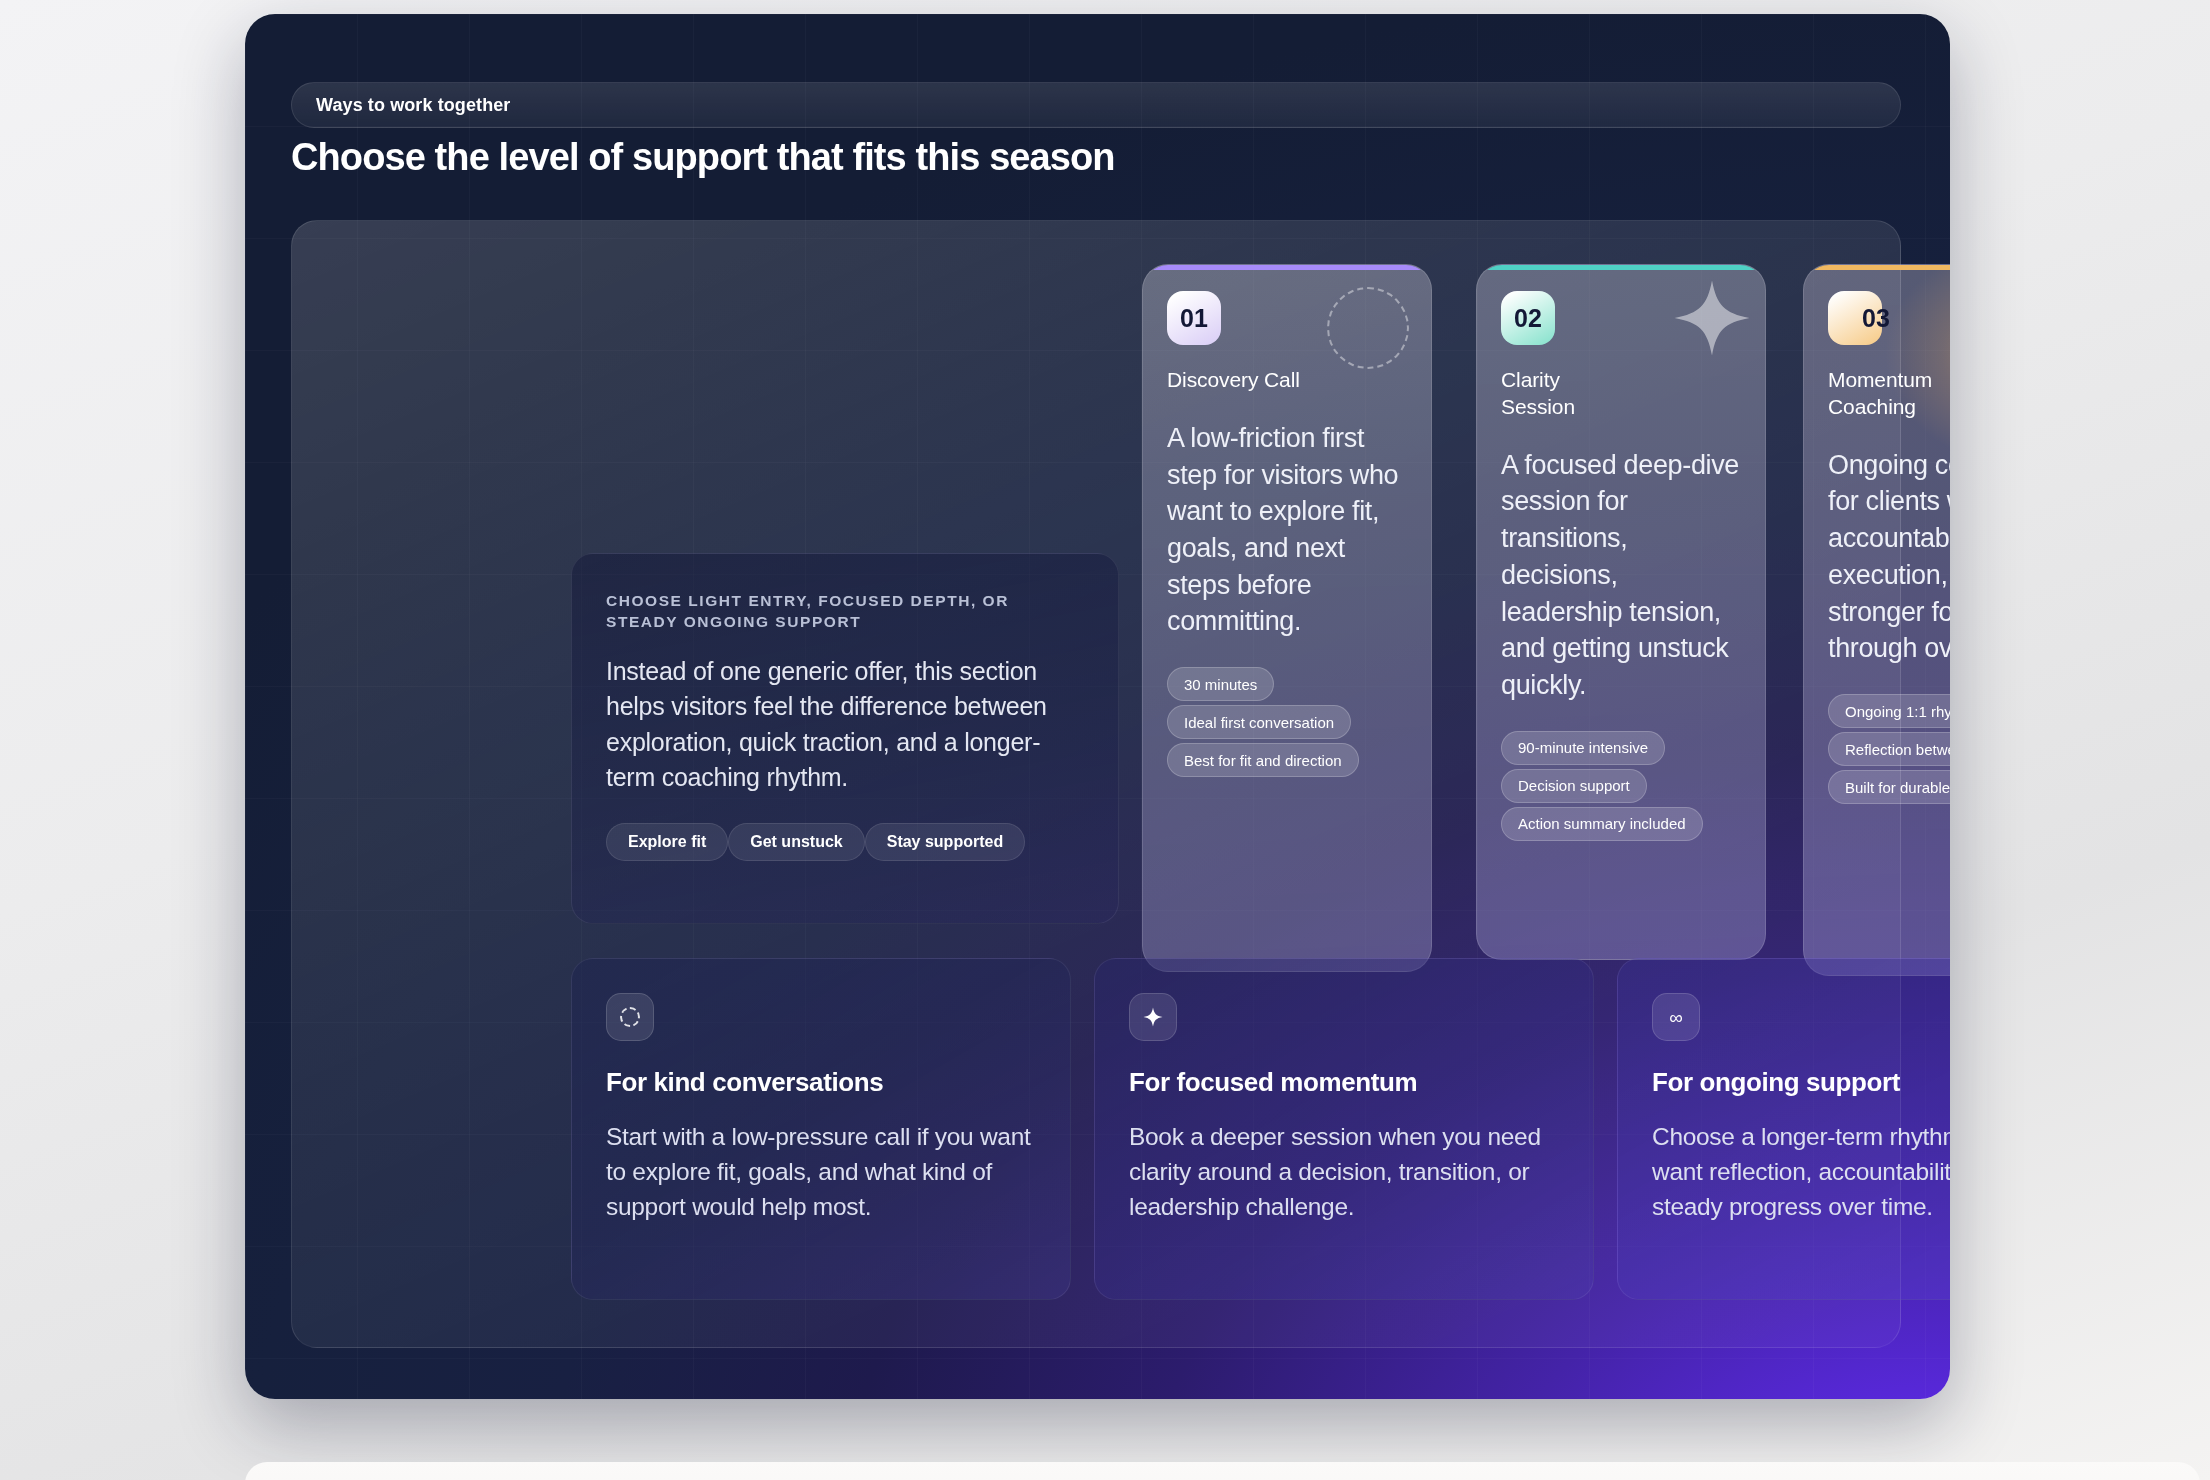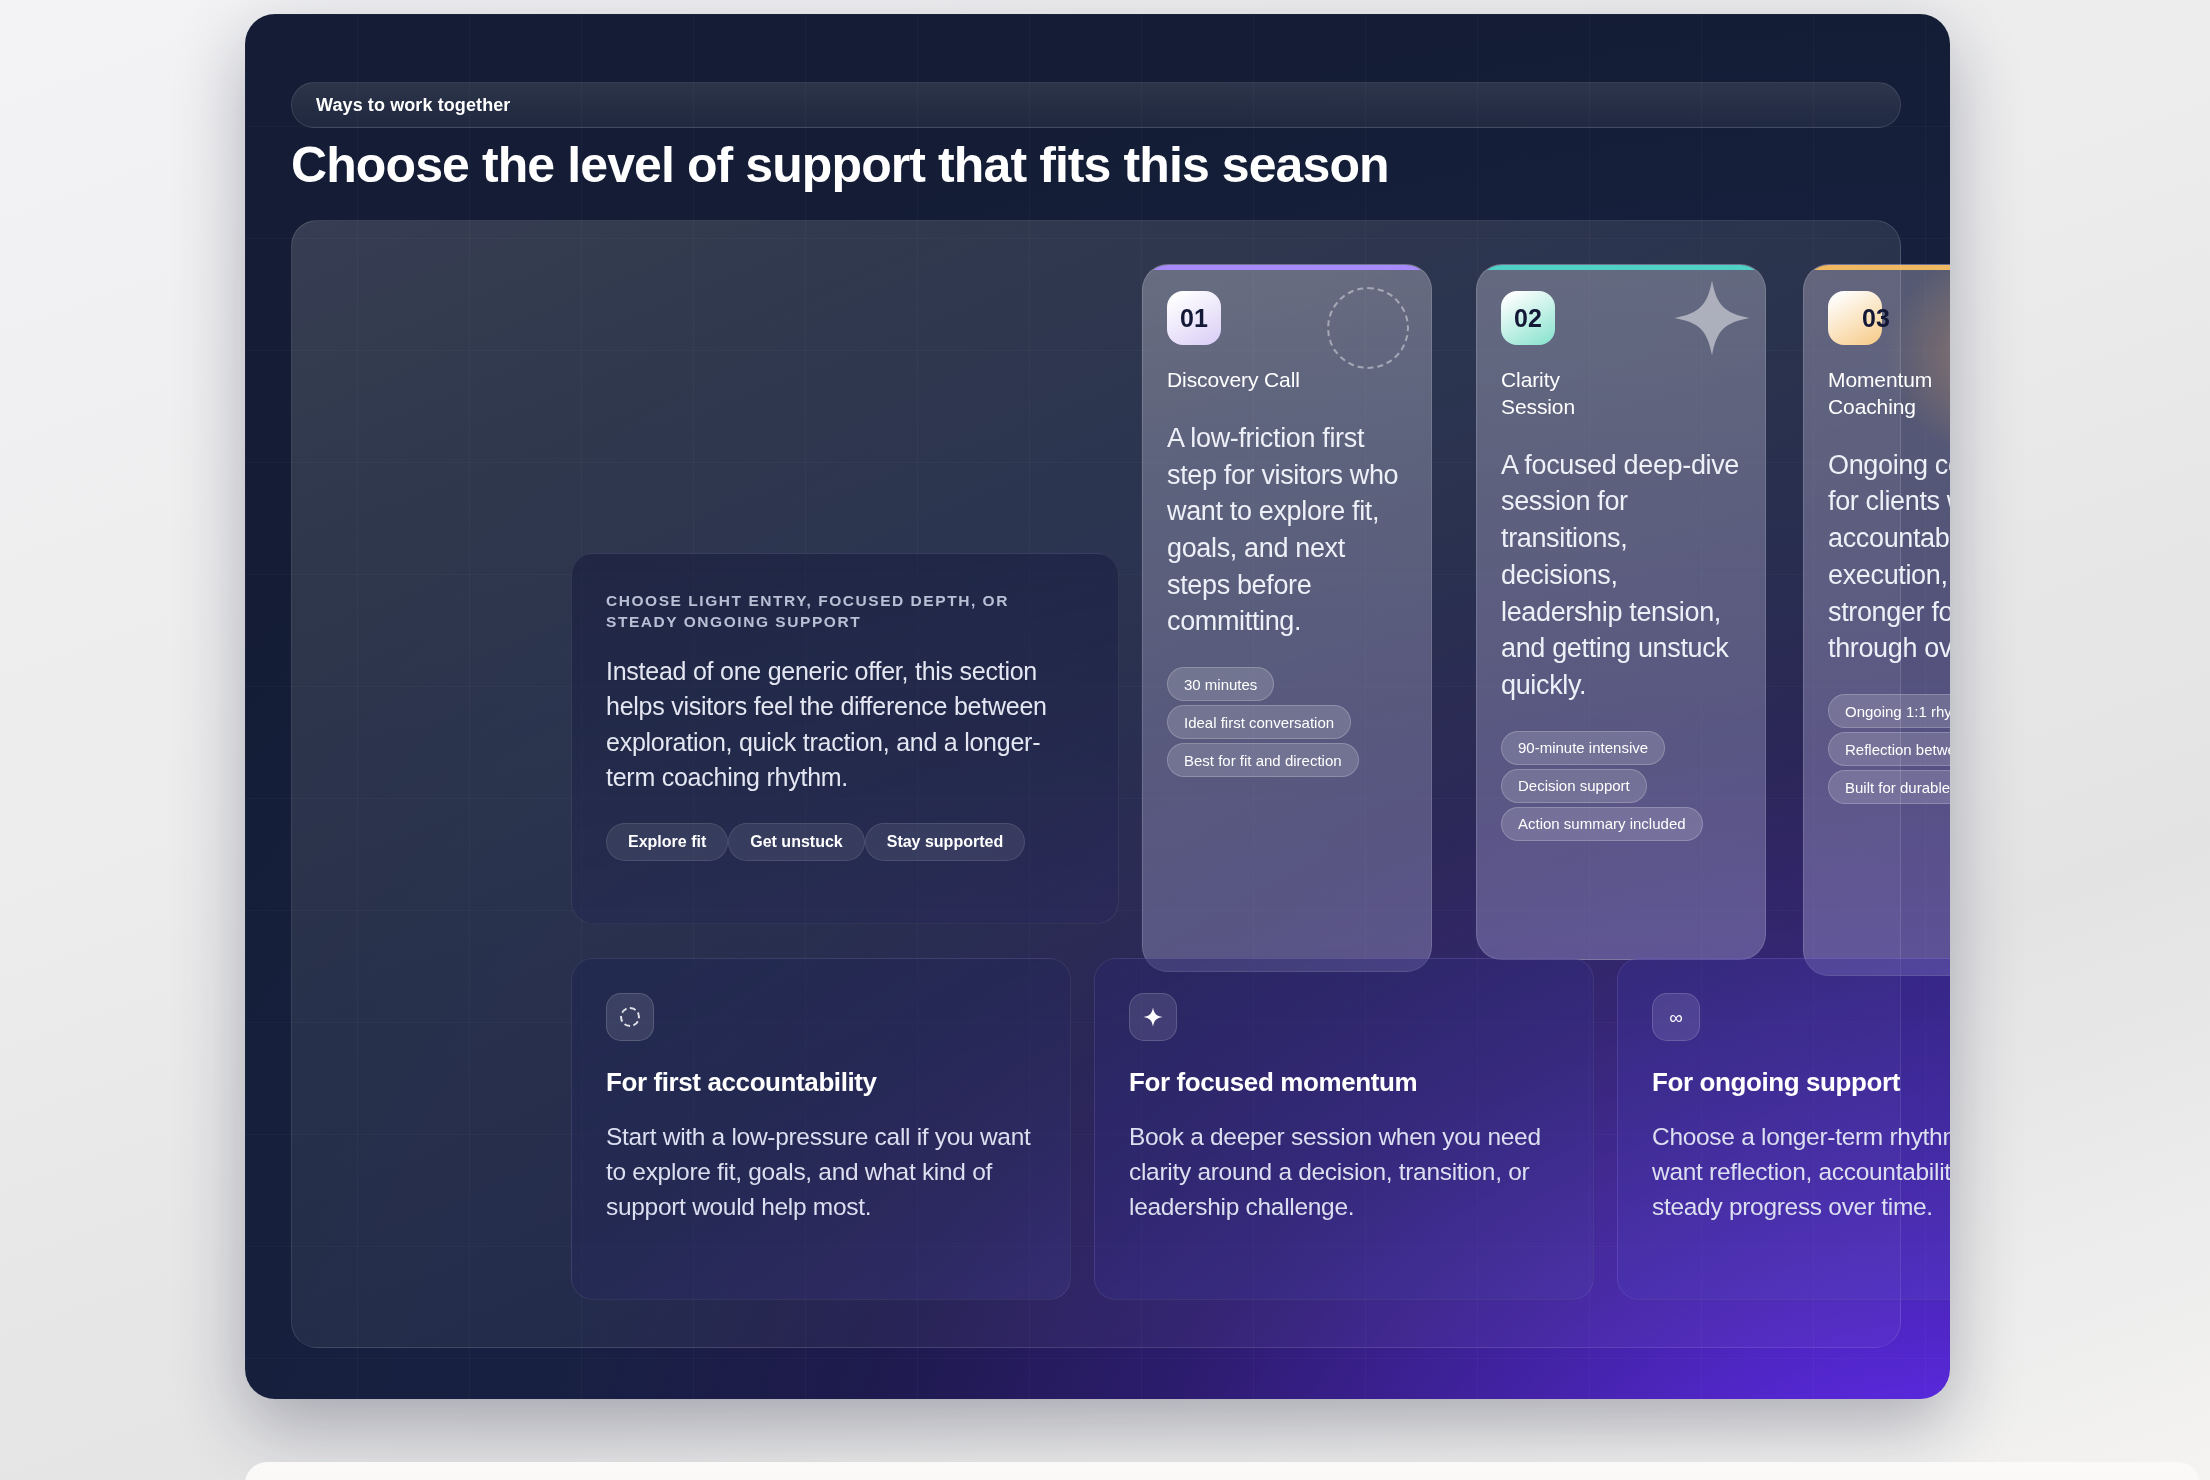--- a/index.html
+++ b/index.html
@@ -61,21 +61,21 @@
     font-weight: 700;
     letter-spacing: 0.1px;
   }
 
   
   .page-title {
     position: absolute;
     left: 46px;
     top: 122px;
     color: #ffffff;
-    font-size: 50px;
+    font-size: 38px;
     font-weight: 700;
     letter-spacing: -0.9px;
     white-space: nowrap;
   }
 
   
   .panel {
     position: absolute;
     left: 46px;
     top: 206px;
@@ -374,21 +374,21 @@
       <span class="tier-chip">Ongoing 1:1 rhythm</span>
       <span class="tier-chip">Reflection between sessions</span>
       <span class="tier-chip">Built for durable progress</span>
     </div>
   </div>
 
   <div class="bottom bottom-1">
     <div class="bottom-icon">
       <div class="ic-dashed"></div>
     </div>
-    <div class="bottom-title">For first accountability</div>
+    <div class="bottom-title">For kind conversations</div>
     <div class="bottom-body">Start with a low-pressure call if you want to explore fit, goals, and what kind of support would help most.</div>
   </div>
 
   <div class="bottom bottom-2">
     <div class="bottom-icon">
       <svg class="ic-spark" viewBox="0 0 100 100">
         <path d="M50 2 C56 34 66 44 98 50 C66 56 56 66 50 98 C44 66 34 56 2 50 C34 44 44 34 50 2 Z" fill="#ffffff"></path>
       </svg>
     </div>
     <div class="bottom-title">For focused momentum</div>

